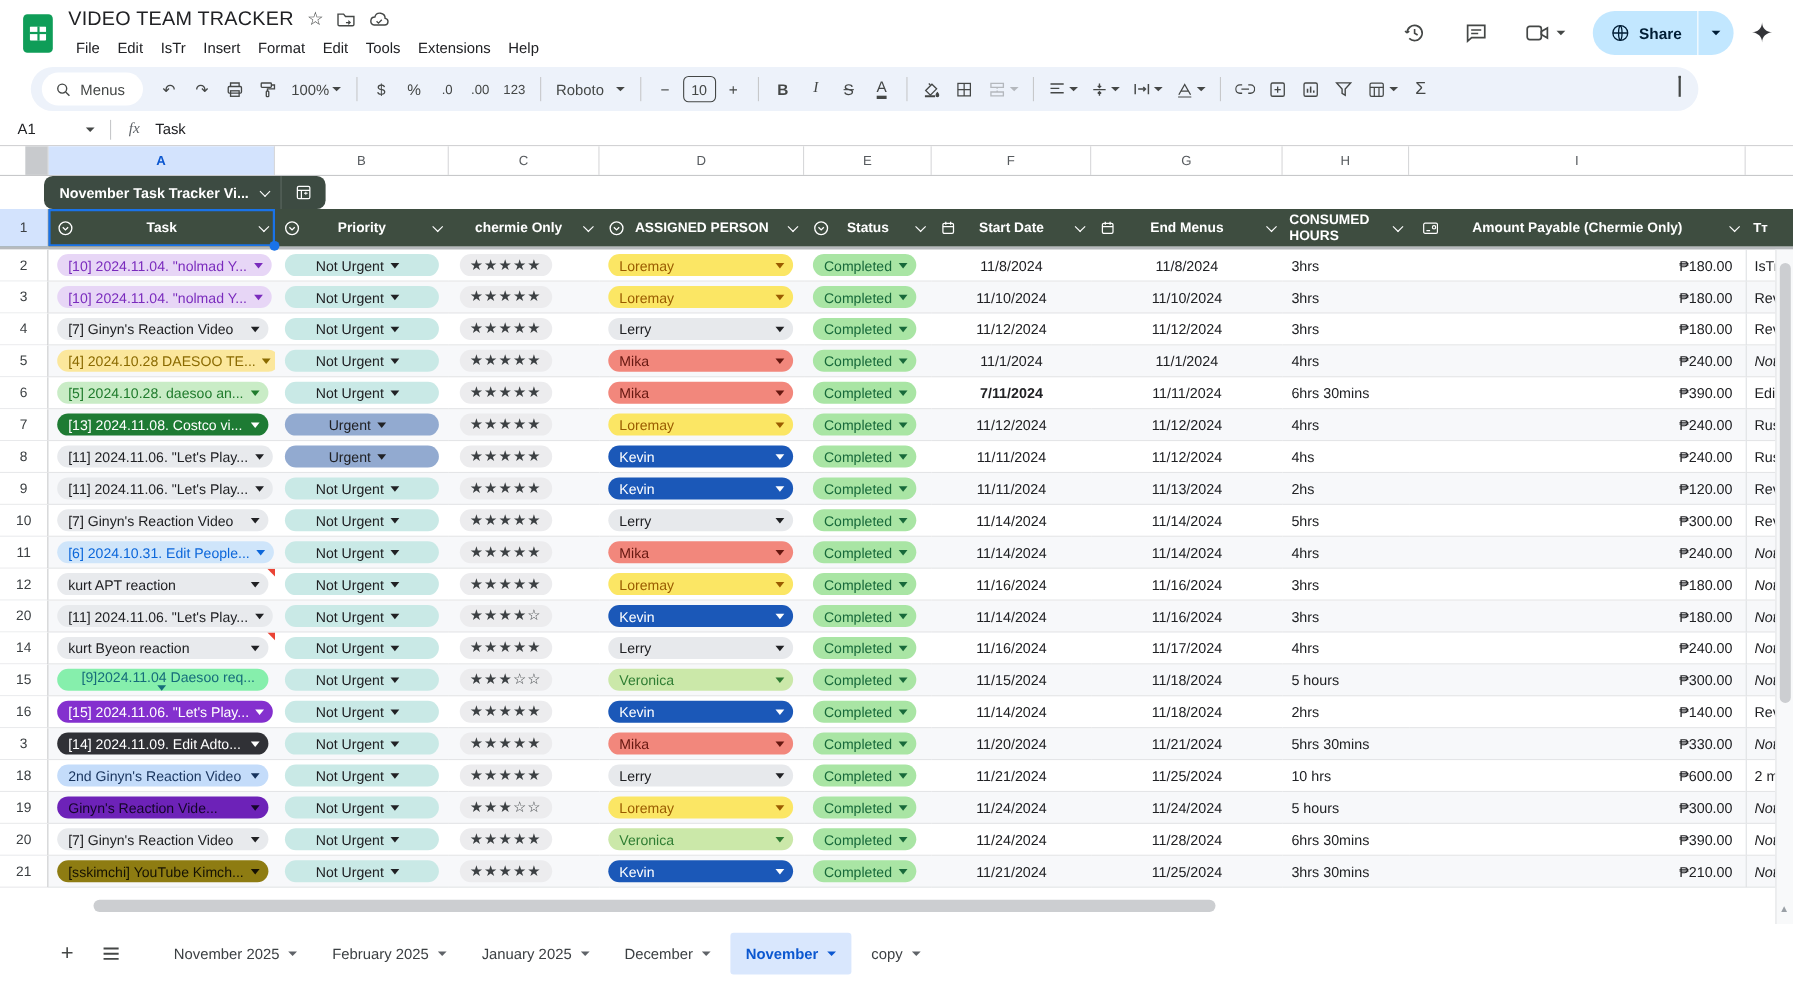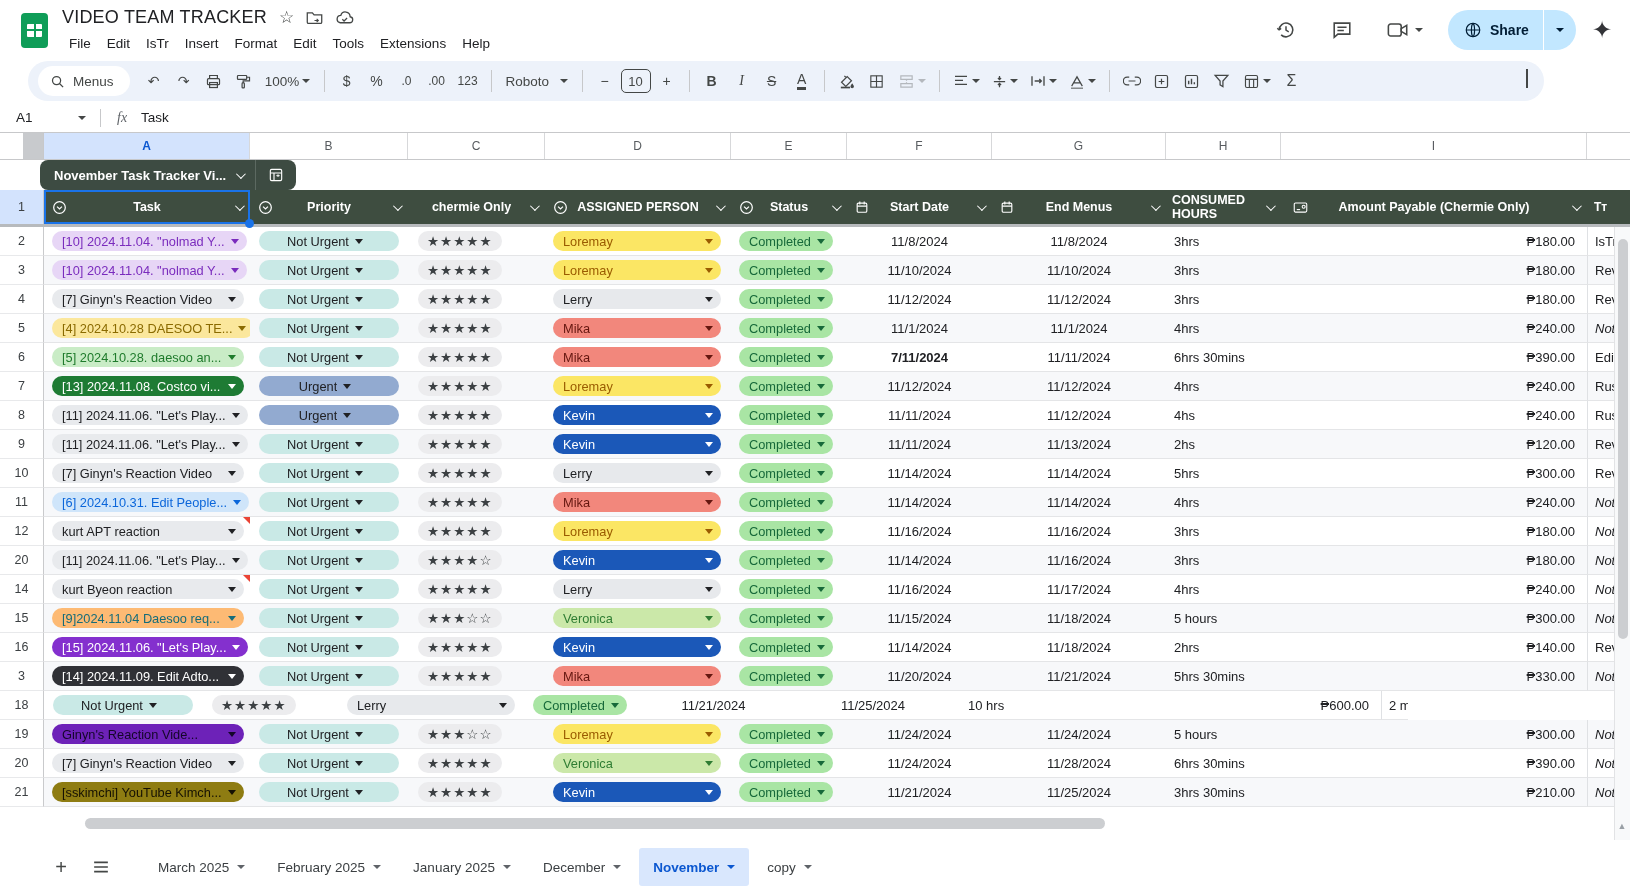--- a/index.html
+++ b/index.html
@@ -914,21 +914,21 @@
           </div>
           <div class="cell c-center" style="width: 145px;">11/16/2024</div>
           <div class="cell c-center" style="width: 174px;">11/17/2024</div>
           <div class="cell c-left" style="width: 115px;">4hrs</div>
           <div class="cell c-right" style="width: 306px;">₱240.00</div>
           <div class="cell c-note note-i" style="width: 27px;">Not</div>
         </div>
         <div class="row band">
           <div class="rnum">15</div>
           <div class="cell" style="width: 206px;">
-            <span class="chip task-chip" style="background: #fdba74; color: rgb(21, 108, 122);">
+            <span class="chip task-chip" style="background: #86efac; color: rgb(21, 108, 122); flex-direction: column;">
               <span class="clbl">[9]2024.11.04 Daesoo req...</span>
               <span class="ctri"></span>
             </span>
           </div>
           <div class="cell" style="width: 158px;">
             <span class="chip pr-chip" style="background: rgb(201, 233, 230); color: rgb(32, 33, 36);">
               <span class="clbl">Not Urgent</span>
               <span class="ctri"></span>
             </span>
           </div>
@@ -1018,20 +1018,26 @@
             </span>
           </div>
           <div class="cell c-center" style="width: 145px;">11/20/2024</div>
           <div class="cell c-center" style="width: 174px;">11/21/2024</div>
           <div class="cell c-left" style="width: 115px;">5hrs 30mins</div>
           <div class="cell c-right" style="width: 306px;">₱330.00</div>
           <div class="cell c-note note-i" style="width: 27px;">Not</div>
         </div>
         <div class="row">
           <div class="rnum">18</div>
+          <div class="cell" style="width: 206px;">
+            <span class="chip task-chip" style="background: rgb(196, 220, 250); color: rgb(23, 51, 93);">
+              <span class="clbl">2nd Ginyn's Reaction Video</span>
+              <span class="ctri"></span>
+            </span>
+          </div>
           <div class="cell" style="width: 158px;">
             <span class="chip pr-chip" style="background: rgb(201, 233, 230); color: rgb(32, 33, 36);">
               <span class="clbl">Not Urgent</span>
               <span class="ctri"></span>
             </span>
           </div>
           <div class="cell" style="width: 137px;">
             <span class="chip stars-chip">★★★★★</span>
           </div>
           <div class="cell" style="width: 186px;">
@@ -1170,21 +1176,21 @@
 
   <div class="tabbar">
     <span class="tb-btn plus">+</span>
     <span class="tb-btn list">
       <svg class="icon-svg" width="16" height="12" viewBox="0 0 18 14" fill="none" stroke="#444746" stroke-width="2">
           <path d="M1 1.5h16M1 7h16M1 12.5h16"></path>
         </svg>
     </span>
     <div id="tabs" style="display:flex; align-items:center;">
         <div class="sheet-tab">
-          <span>March 2025</span>
+          <span>November 2025</span>
           <span class="dd"></span>
         </div>
         <div class="sheet-tab">
           <span>February 2025</span>
           <span class="dd"></span>
         </div>
         <div class="sheet-tab">
           <span>January 2025</span>
           <span class="dd"></span>
         </div>

